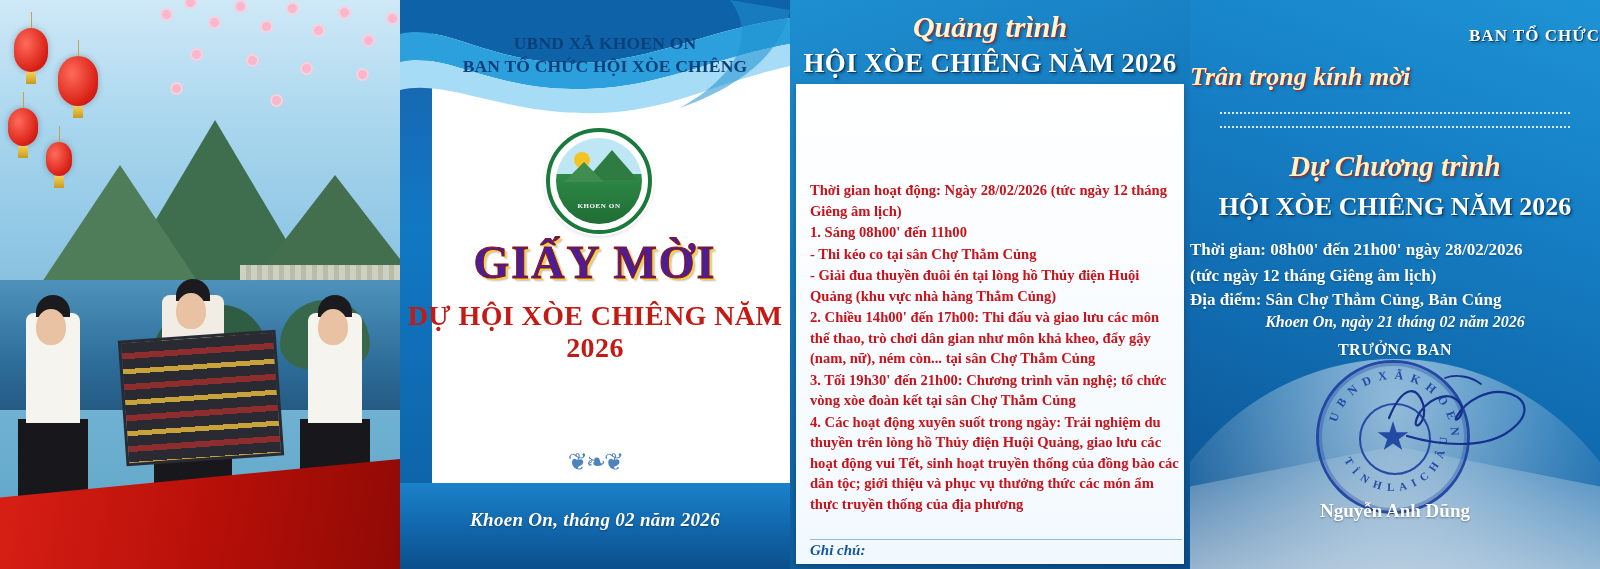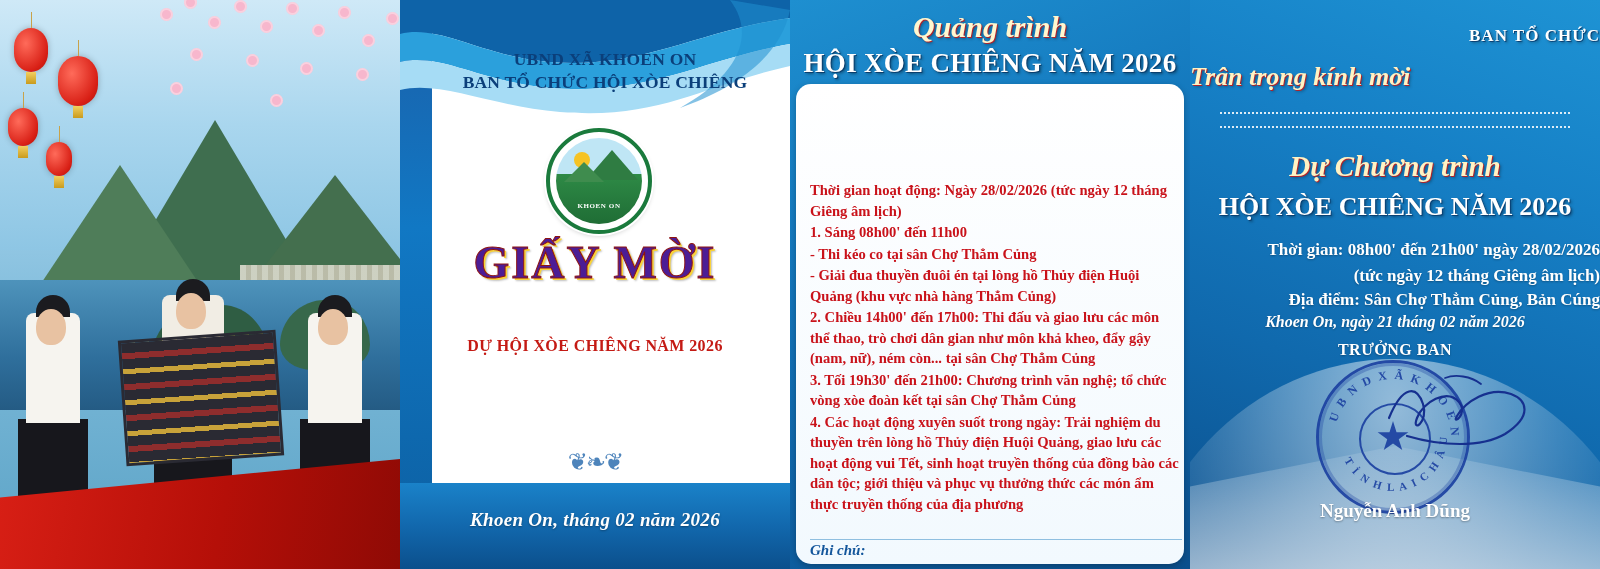--- a/index.html
+++ b/index.html
@@ -168,21 +168,20 @@
     text-shadow:0 1px 2px rgba(0,0,0,.35);
   }
   .cover-head {
     position:absolute; left:30px; top:32px; width:350px;
     text-align:center;
     color:#0b3f7a;
     font-weight:bold;
     font-size:17.5px;
     line-height:23px;
     letter-spacing:.2px;
-    margin-top:16px;
   }
   .logo {
     position:absolute; left:50%; margin-left:-49px; top:128px;
     width:98px; height:98px; border-radius:50%;
     background:#ffffff;
     border:4px solid #1a7a3c;
     box-shadow:0 0 0 2px #ffffff, 0 2px 5px rgba(0,0,0,.2);
     overflow:hidden;
   }
   .logo-inner {
@@ -208,25 +207,24 @@
     font-size:46px;
     font-weight:bold;
     letter-spacing:2px;
     color:#4c1d95;
     -webkit-text-stroke:1px #8f1410;
     text-shadow: 2px 2px 0 #f8d23a, 3px 3px 2px rgba(0,0,0,.25);
   }
   .cover-sub {
     position:absolute; left:0; right:0; top:300px;
     text-align:center;
-    font-size:16px;
+    font-size:28px;
     font-weight:bold;
     color:#c41a14;
     letter-spacing:.4px;
-    margin-top:37px;
   }
   .cover-orn {
     position:absolute; left:50%; margin-left:-60px; top:448px;
     width:120px; height:28px;
     color:#2f6fb0;
     text-align:center;
     font-size:24px;
     line-height:28px;
     letter-spacing:-2px;
     opacity:.85;
@@ -237,21 +235,20 @@
     position:absolute;
     left:790px; top:0;
     width:400px; height:569px;
     background: linear-gradient(160deg,#1e8fd0 0%, #1478bd 35%, #0f63a6 70%, #0b4f8c 100%);
     overflow:hidden;
   }
   .prog-paper {
     position:absolute; left:6px; top:84px; width:388px; height:480px;
     background: linear-gradient(180deg,#ffffff 0%, #f2f9fe 100%);
     box-shadow: 0 2px 6px rgba(0,0,0,.25);
-    border-radius: 15px;
   }
   .prog-title1 {
     position:absolute; left:0; right:0; top:10px;
     text-align:center;
     font-style:italic;
     font-weight:bold;
     font-size:30px;
     color:#fff7cf;
     text-shadow: 1px 1px 0 #b1232a, 2px 2px 3px rgba(0,0,0,.35);
   }
@@ -336,21 +333,21 @@
   .du-ct2 {
     position:absolute; left:0; right:0; top:192px;
     text-align:center;
     font-weight:bold;
     font-size:26px;
     color:#ffffff;
     text-shadow: 1px 1px 0 #0b4275, 2px 2px 3px rgba(0,0,0,.35);
   }
   .org-line {
     position:absolute; left:0; right:0;
-    text-align:right;
+    text-align:left;
     color:#ffffff;
     font-weight:bold;
     font-size:17px;
     text-shadow: 0 1px 2px rgba(0,0,0,.3);
   }
   .org-date {
     position:absolute; left:0; right:0; top:313px;
     text-align:center;
     color:#ffffff;
     font-style:italic;

